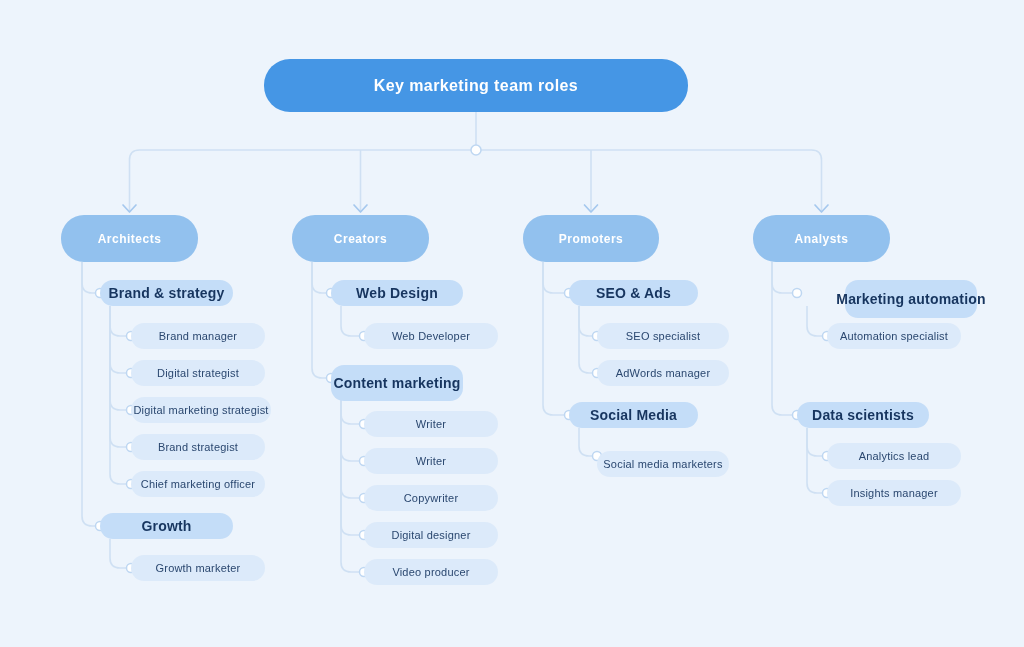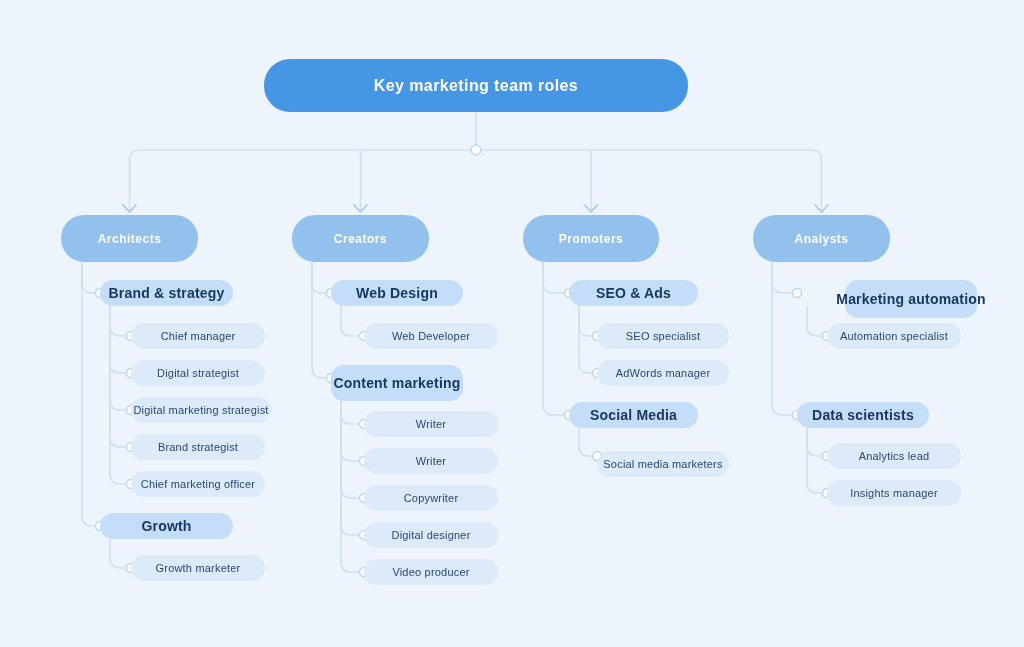--- a/index.html
+++ b/index.html
@@ -129,21 +129,21 @@
       <circle class="dot" cx="597" cy="456" r="4.5"></circle>
       <circle class="dot" cx="797" cy="293" r="4.5"></circle>
       <circle class="dot" cx="827" cy="336" r="4.5"></circle>
       <circle class="dot" cx="797" cy="415" r="4.5"></circle>
       <circle class="dot" cx="827" cy="456" r="4.5"></circle>
       <circle class="dot" cx="827" cy="493" r="4.5"></circle>
     </svg>
 <div class="node root" style="left: 264px; top: 59px; width: 424px; height: 53px;">Key marketing team roles</div>
     <div class="node branch" style="left: 61px; top: 215px; width: 137px; height: 47px;">Architects</div>
     <div class="node subcat" style="left: 100px; top: 280px; width: 133px; height: 26px;">Brand &amp; strategy</div>
-    <div class="node leaf" style="left: 131px; top: 323px; width: 134px; height: 26px;">Chief manager</div>
+    <div class="node leaf" style="left: 131px; top: 323px; width: 134px; height: 26px;">Brand manager</div>
     <div class="node leaf" style="left: 131px; top: 360px; width: 134px; height: 26px;">Digital strategist</div>
     <div class="node leaf" style="left: 131px; top: 397px; width: 140px; height: 26px;">Digital marketing strategist</div>
     <div class="node leaf" style="left: 131px; top: 434px; width: 134px; height: 26px;">Brand strategist</div>
     <div class="node leaf" style="left: 131px; top: 471px; width: 134px; height: 26px;">Chief marketing officer</div>
     <div class="node subcat" style="left: 100px; top: 513px; width: 133px; height: 26px;">Growth</div>
     <div class="node leaf" style="left: 131px; top: 555px; width: 134px; height: 26px;">Growth marketer</div>
     <div class="node branch" style="left: 292px; top: 215px; width: 137px; height: 47px;">Creators</div>
     <div class="node subcat" style="left: 331px; top: 280px; width: 132px; height: 26px;">Web Design</div>
     <div class="node leaf" style="left: 364px; top: 323px; width: 134px; height: 26px;">Web Developer</div>
     <div class="node subcat" style="left: 331px; top: 365px; width: 132px; height: 36px;">Content marketing</div>

